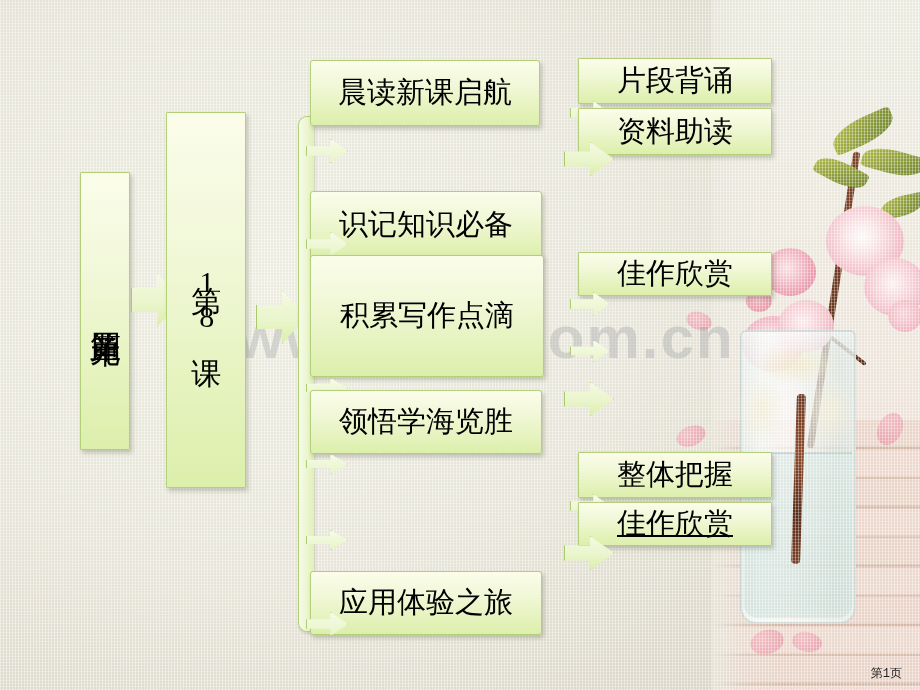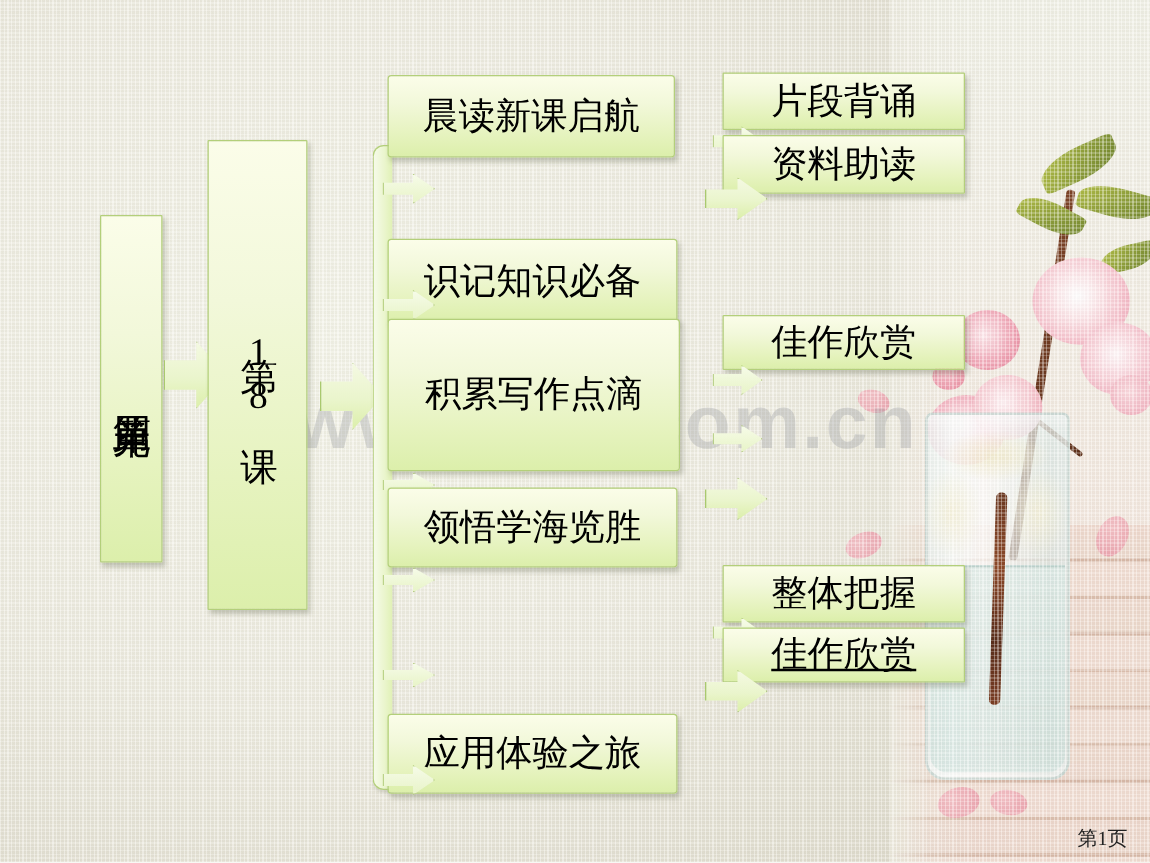--- a/index.html
+++ b/index.html
@@ -210,22 +210,22 @@
     pointer-events: none;
     user-select: none;
     white-space: nowrap;
   }
 
   
   #pagenum {
     position: absolute;
     right: 18px;
     bottom: 8px;
-    font-family: Liberation Serif, serif;
-    font-size: 16px;
+    font-family: Liberation Mono, monospace;
+    font-size: 12px;
     color: #222;
   }
 
   .t18  { font-size: 30px; line-height: 1.02; }
   .t24  { font-size: 29px; }
   .t26  { font-size: 31px; }
 </style>
 </head>
 <body>
 

